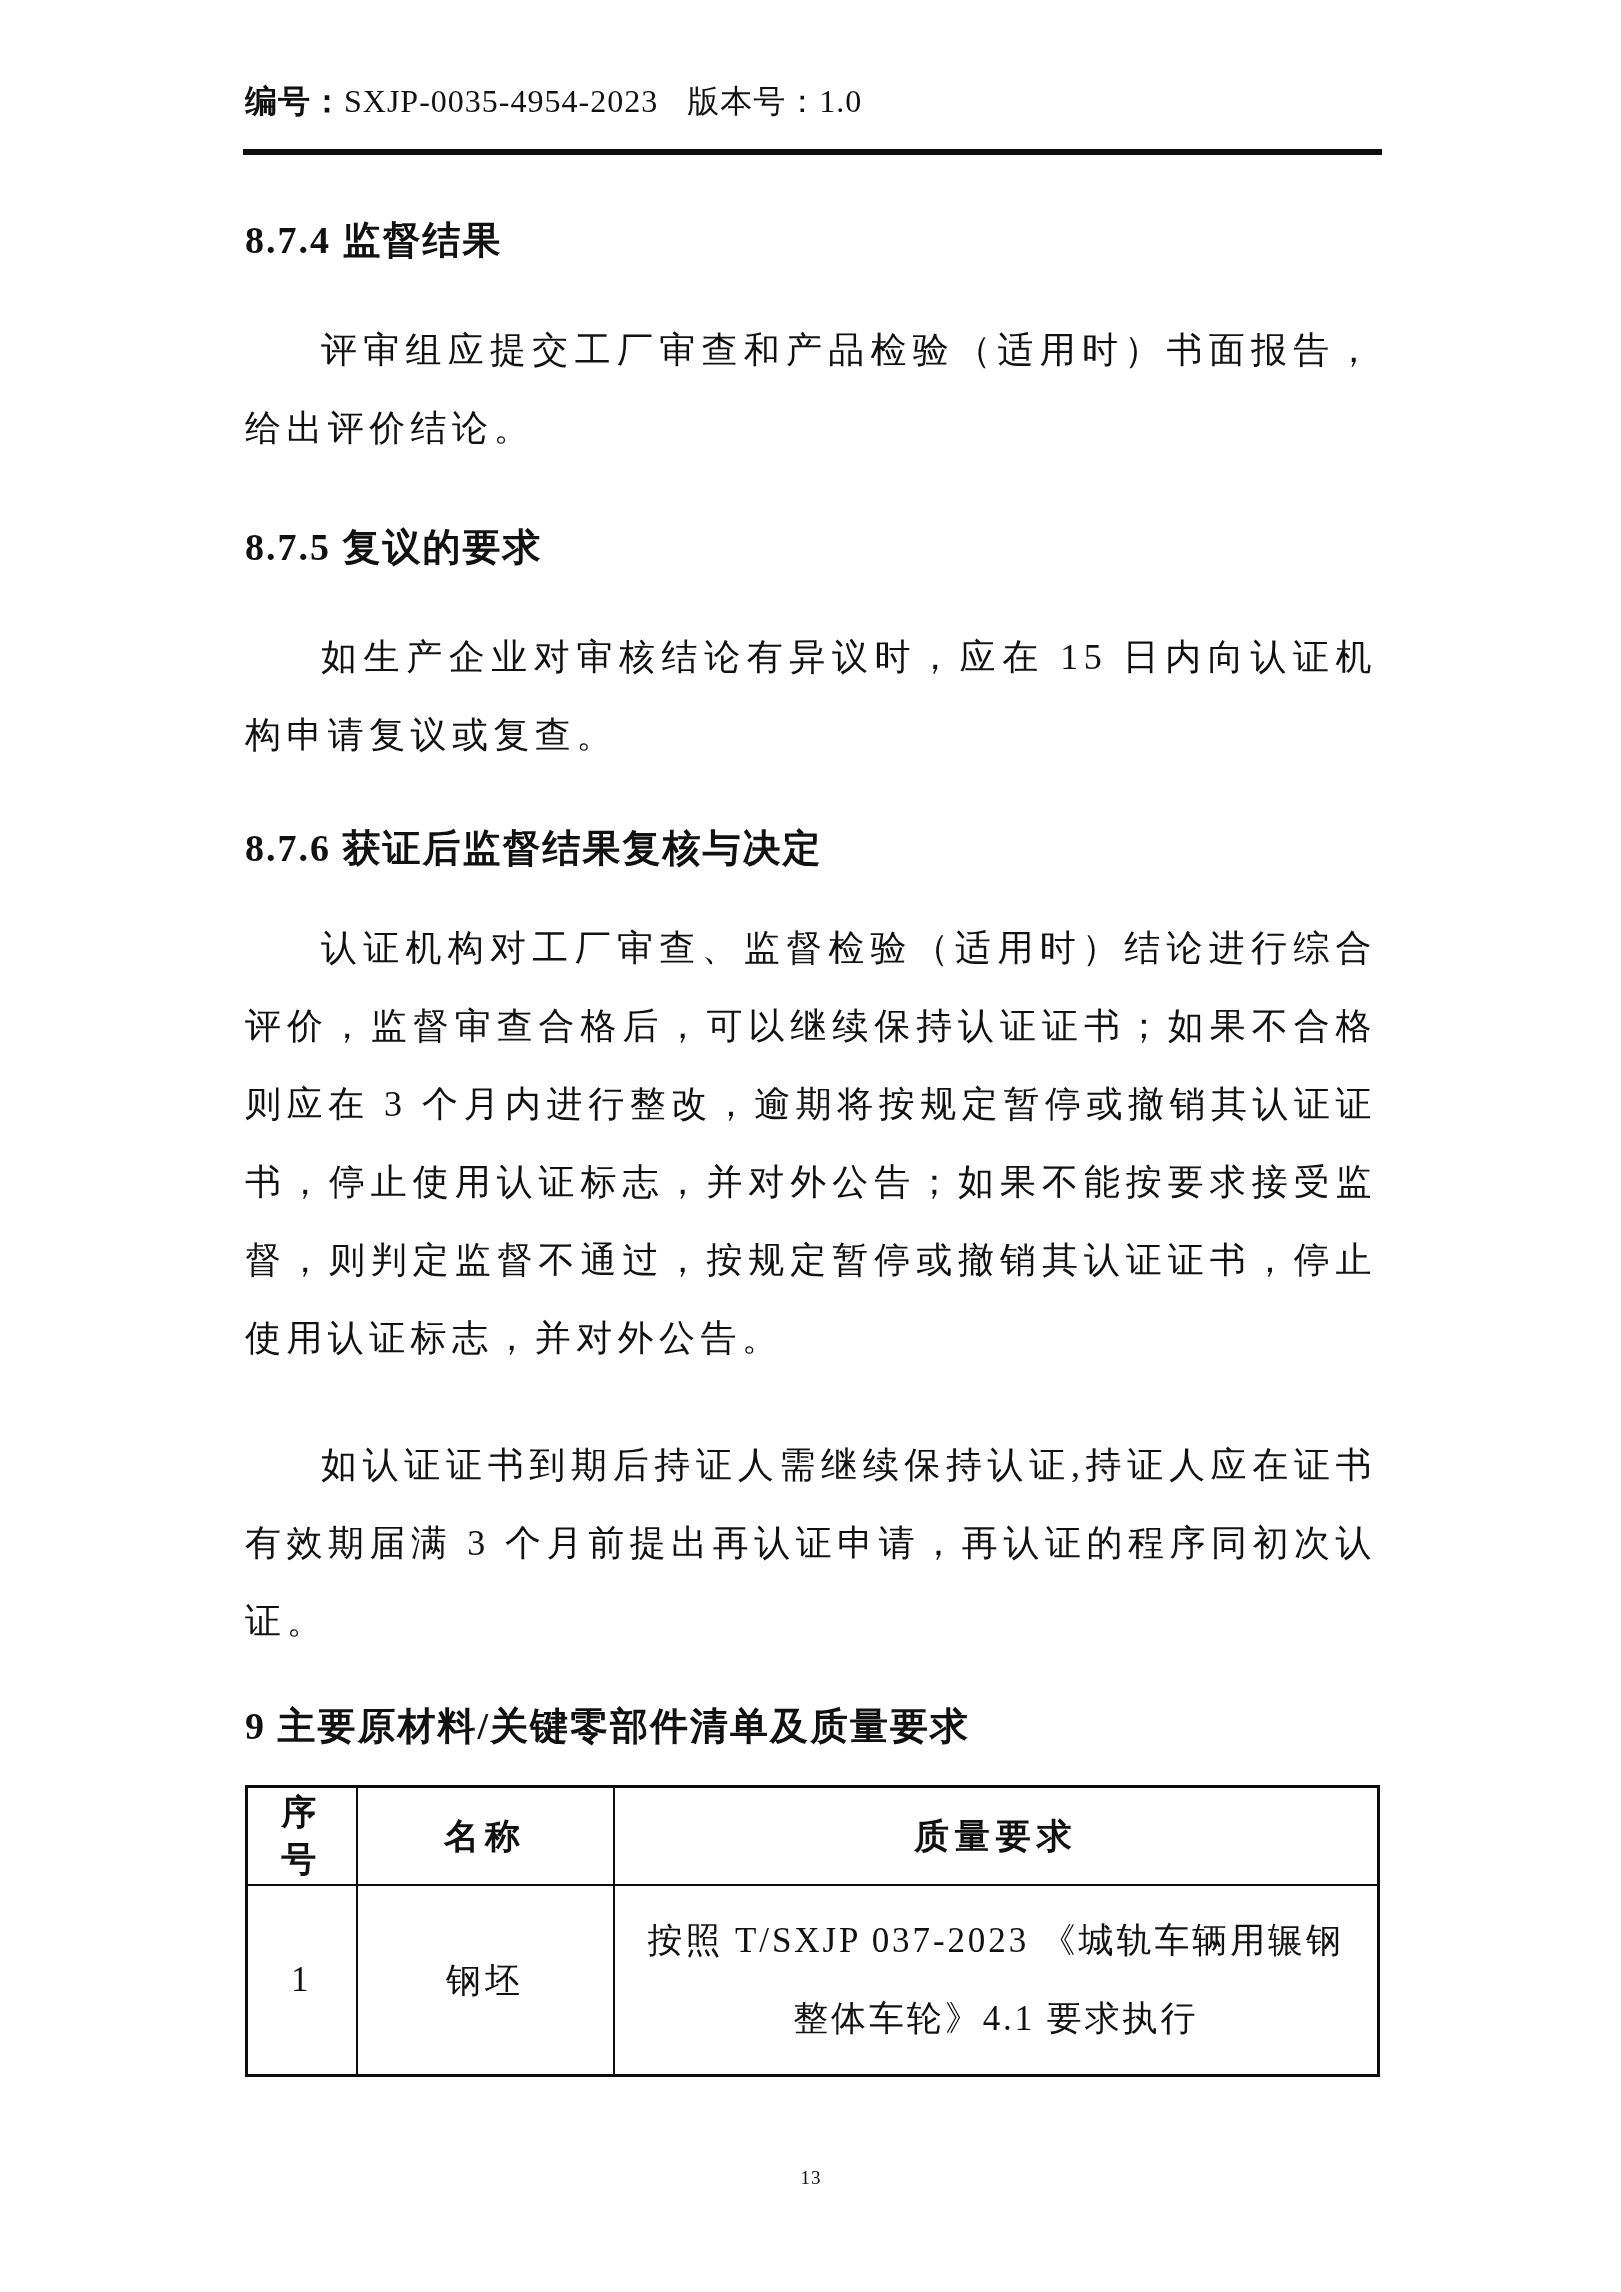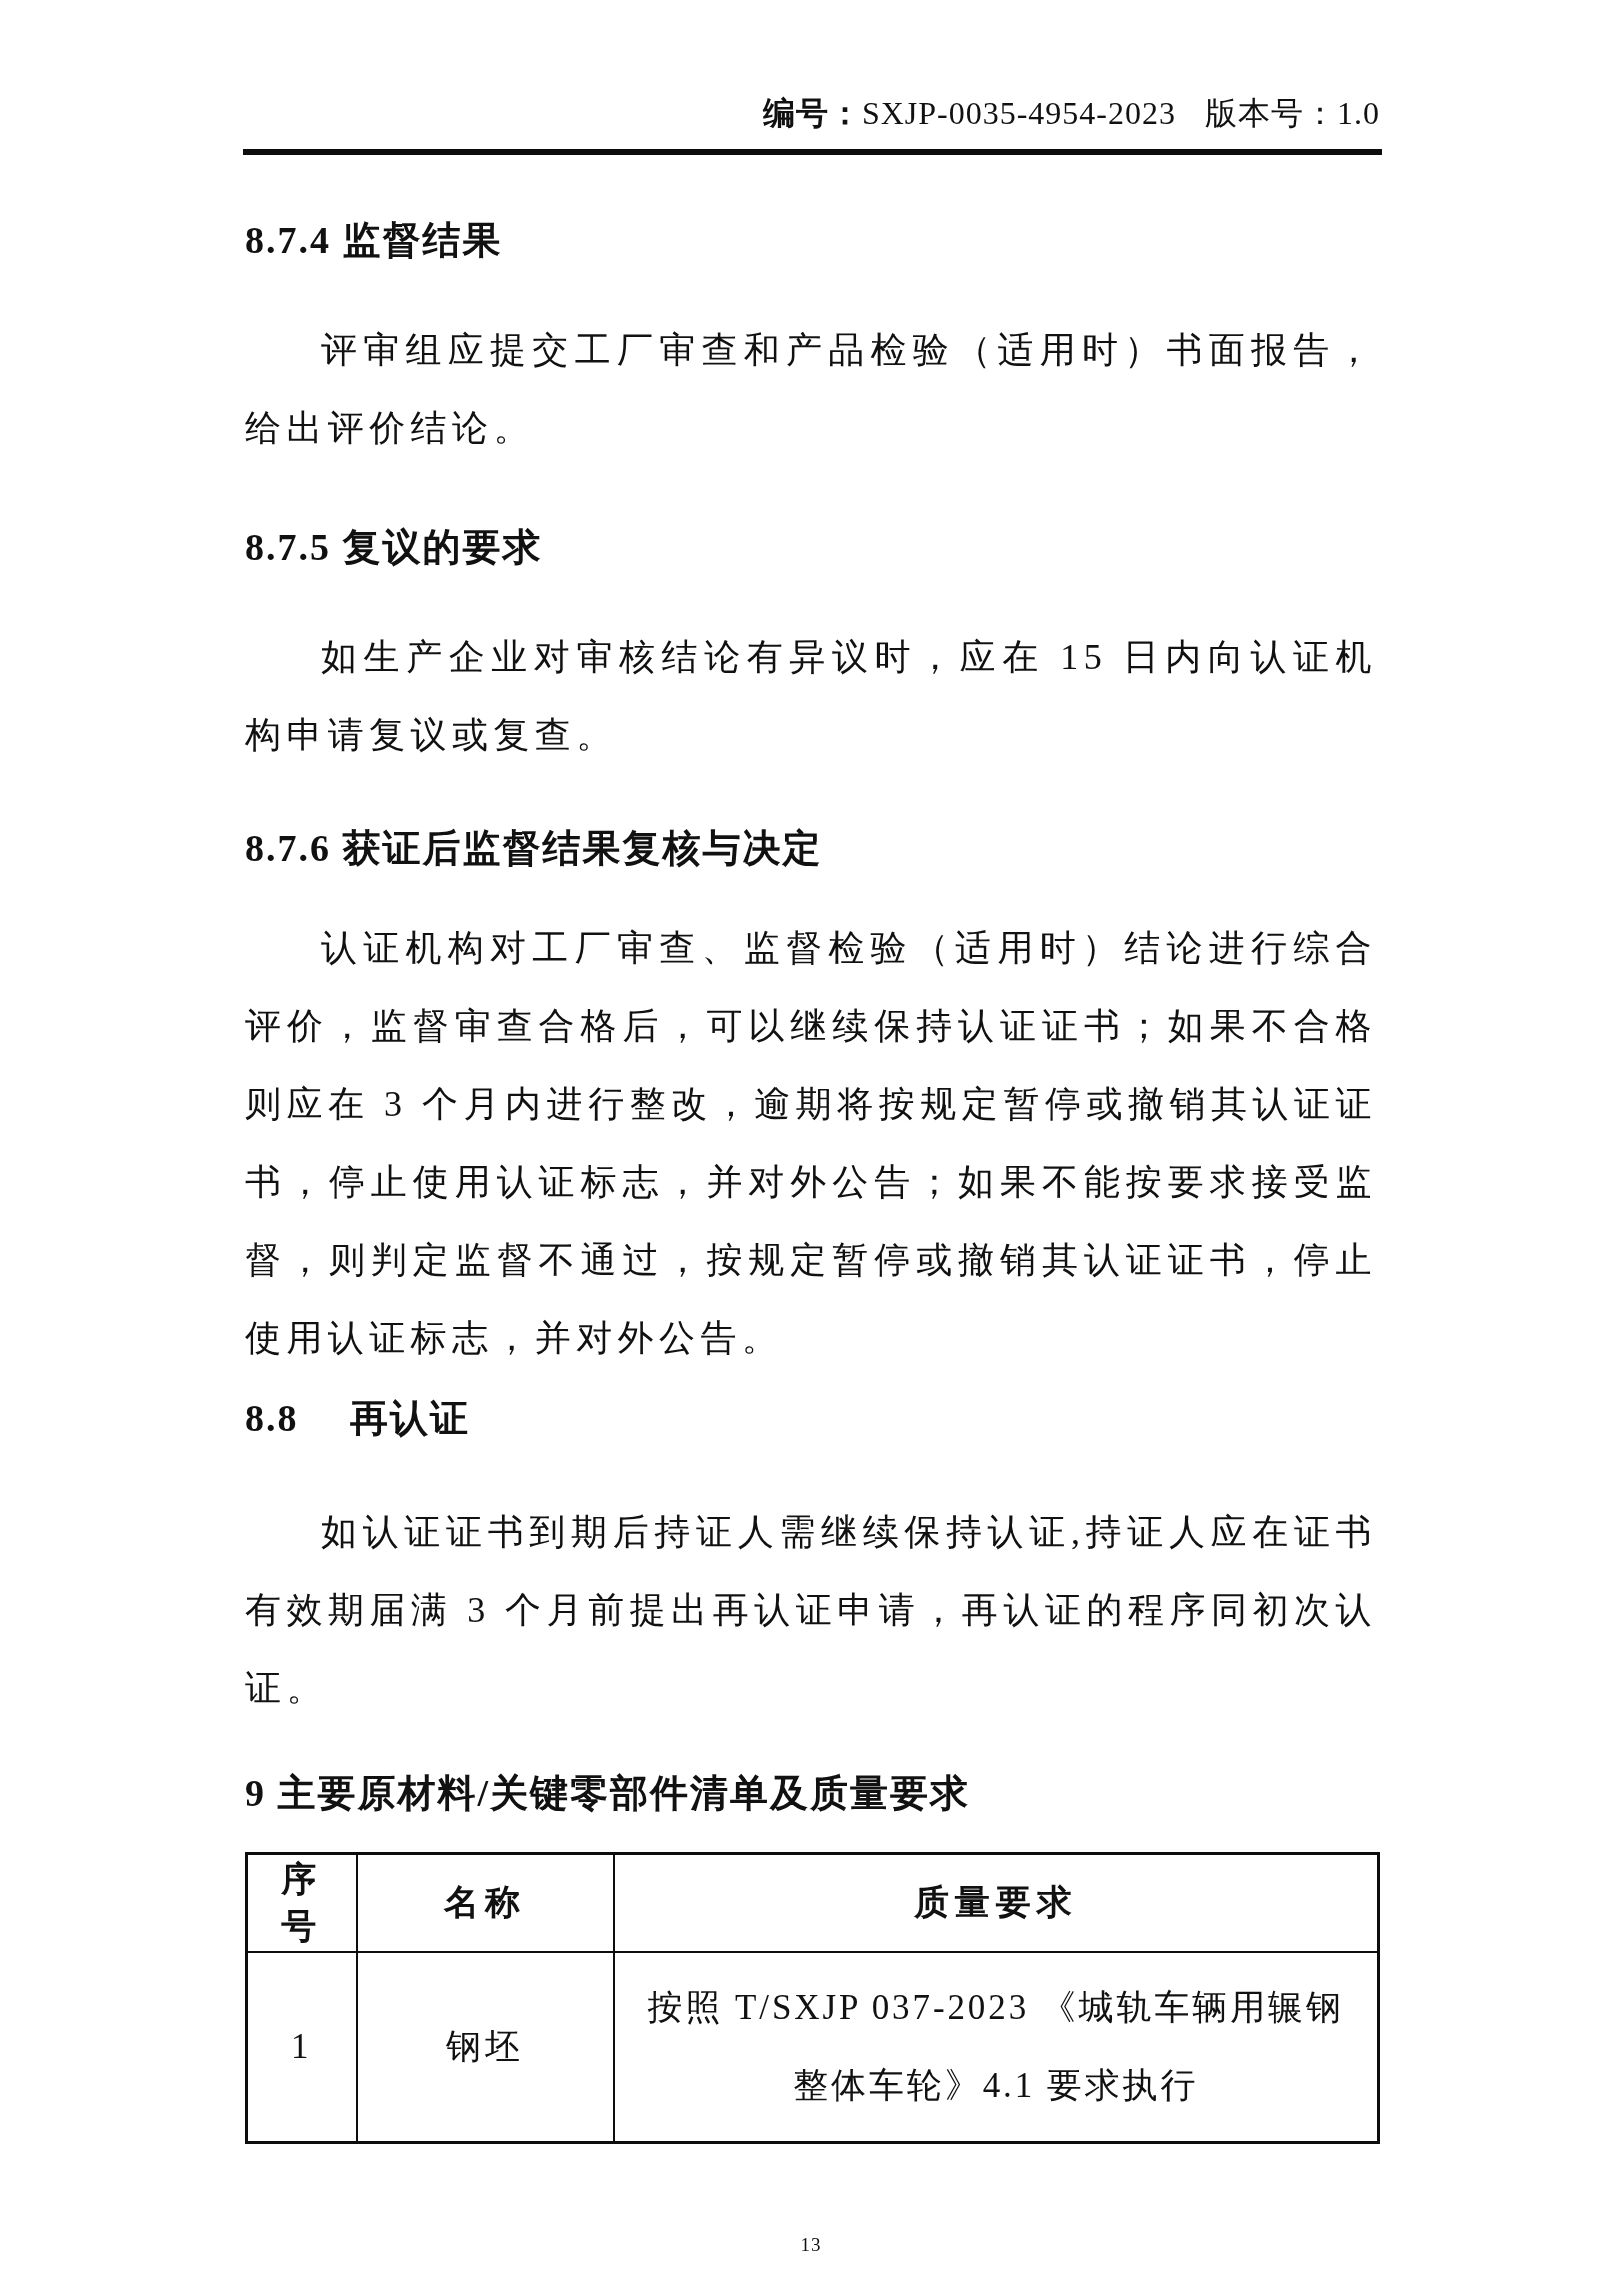--- a/index.html
+++ b/index.html
@@ -16,24 +16,23 @@
   }
   .page {
     position: absolute;
     inset: 0;
     background: #ffffff;
     overflow: hidden;
   }
   
   .doc-header {
     position: absolute;
-    top: 92px;
+    top: 80px;
     left: 245px;
     width: 1135px;
-    text-align: right;
     font-size: 32px;
     letter-spacing: 1px;
     white-space: nowrap;
   }
   .doc-header .hdr-label-strong {
     font-family: "Liberation Sans", "DejaVu Sans", sans-serif;
     font-weight: 700;
   }
   .doc-header .hdr-value {
     font-weight: 400;
@@ -138,21 +137,20 @@
 
     <h2 class="sec-heading h-874">8.7.4 监督结果</h2>
     <p class="body-para p-874">评审组应提交工厂审查和产品检验（适用时）书面报告，给出评价结论。</p>
 
     <h2 class="sec-heading h-875">8.7.5 复议的要求</h2>
     <p class="body-para p-875">如生产企业对审核结论有异议时，应在 15 日内向认证机构申请复议或复查。</p>
 
     <h2 class="sec-heading h-876">8.7.6 获证后监督结果复核与决定</h2>
     <p class="body-para p-876">认证机构对工厂审查、监督检验（适用时）结论进行综合评价，监督审查合格后，可以继续保持认证证书；如果不合格则应在 3 个月内进行整改，逾期将按规定暂停或撤销其认证证书，停止使用认证标志，并对外公告；如果不能按要求接受监督，则判定监督不通过，按规定暂停或撤销其认证证书，停止使用认证标志，并对外公告。</p>
 
-    <h2 class="sec-heading h-88">8.8　 再认证</h2>
     <p class="body-para p-88">如认证证书到期后持证人需继续保持认证,持证人应在证书有效期届满 3 个月前提出再认证申请，再认证的程序同初次认证。</p>
 
     <h2 class="sec-heading h-9">9 主要原材料/关键零部件清单及质量要求</h2>
 
     <table class="materials-table">
       <colgroup>
         <col class="col-seq">
         <col class="col-name">
         <col class="col-quality">
       </colgroup>

